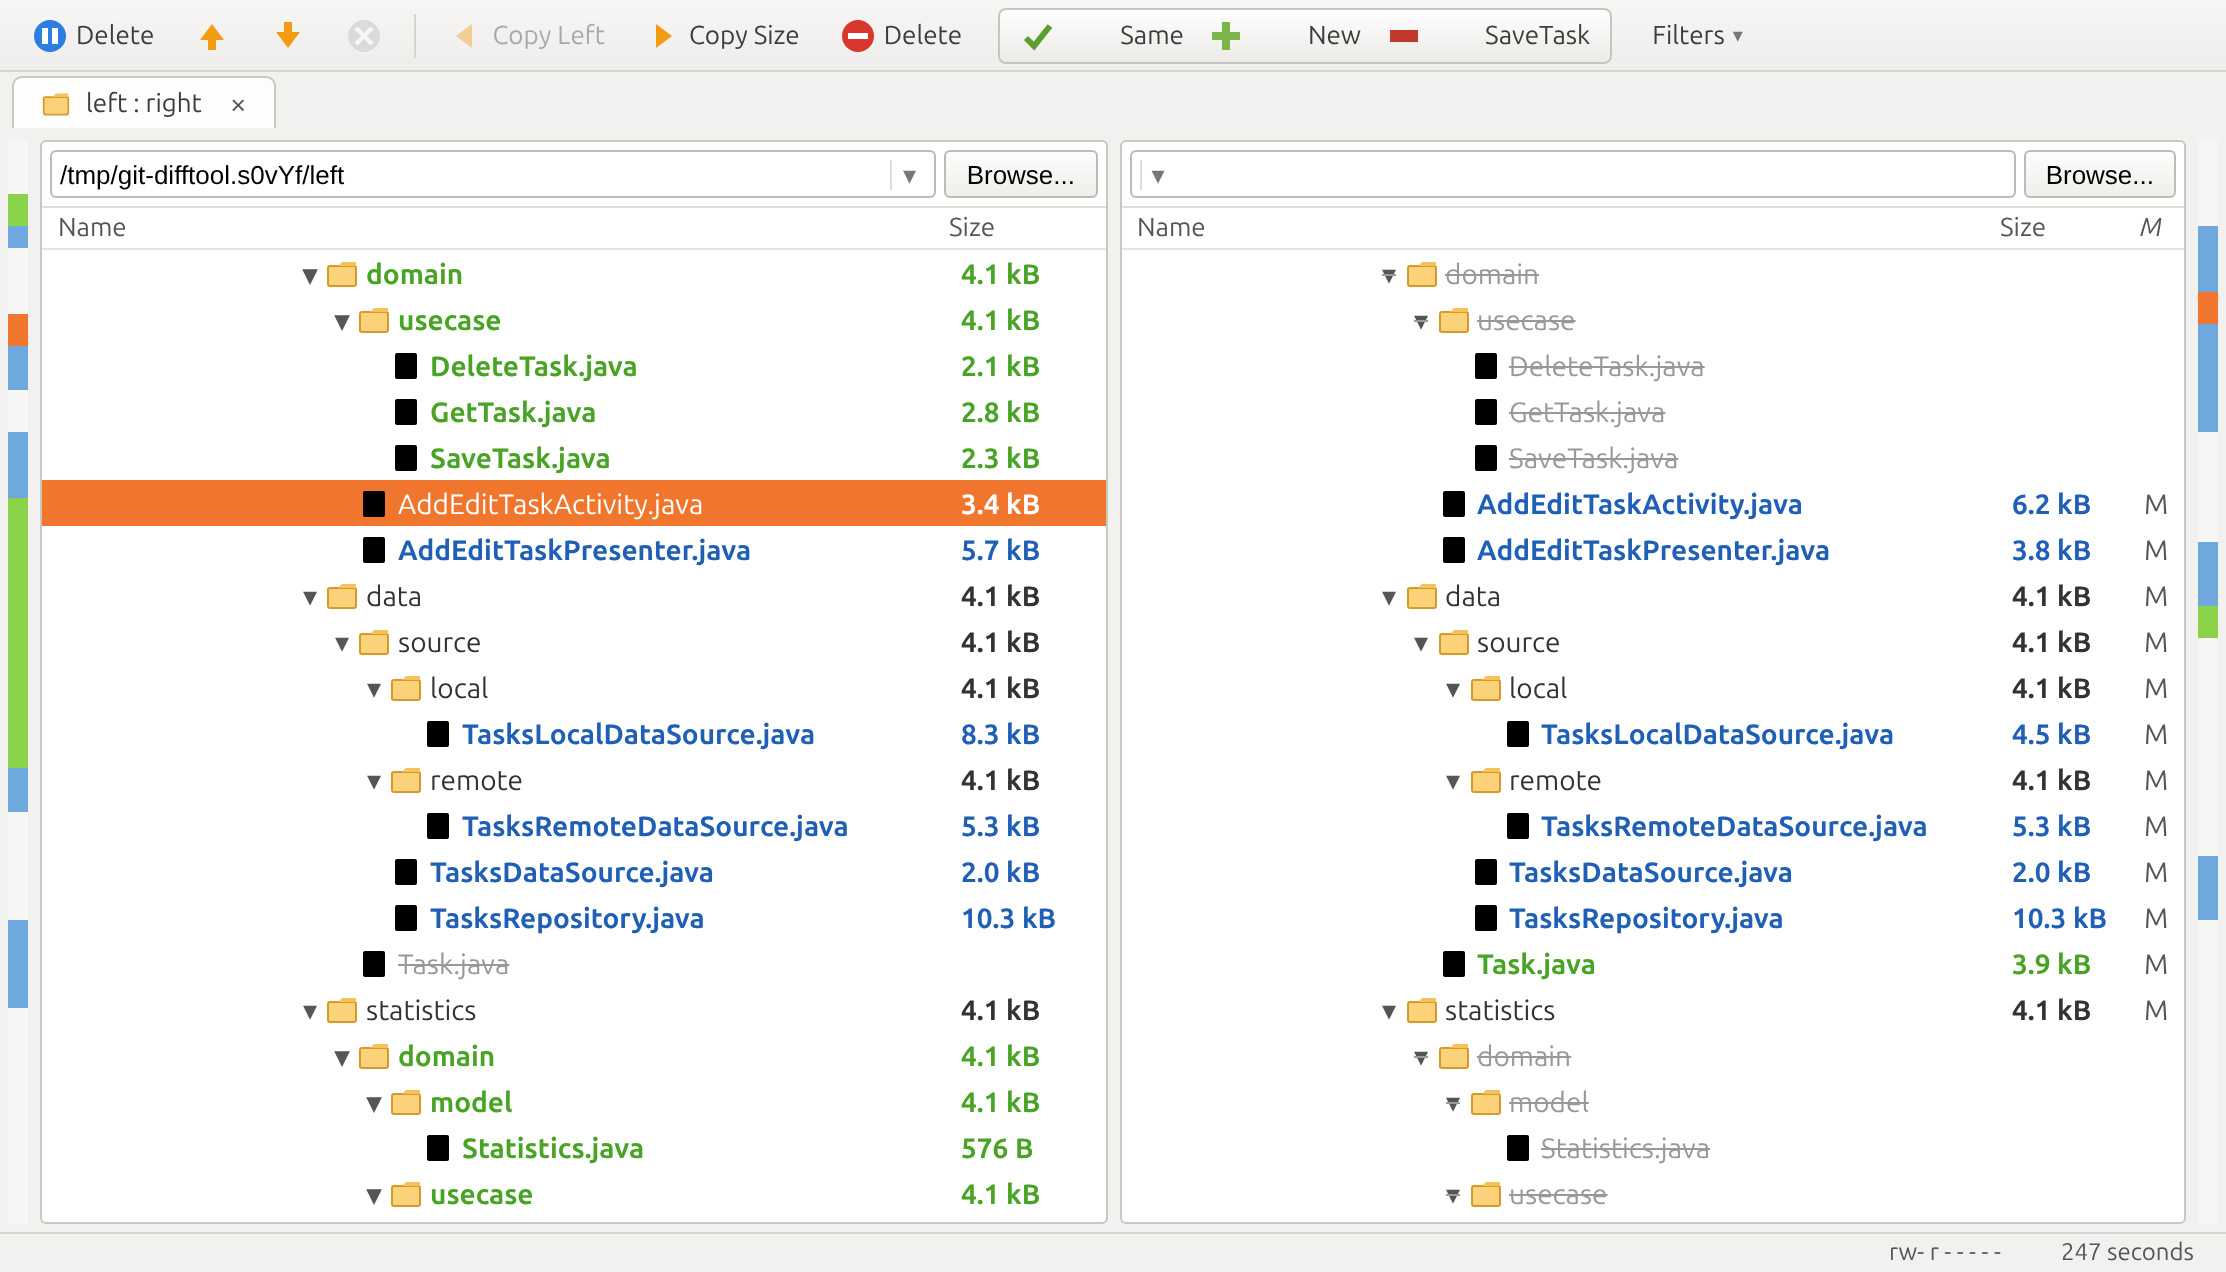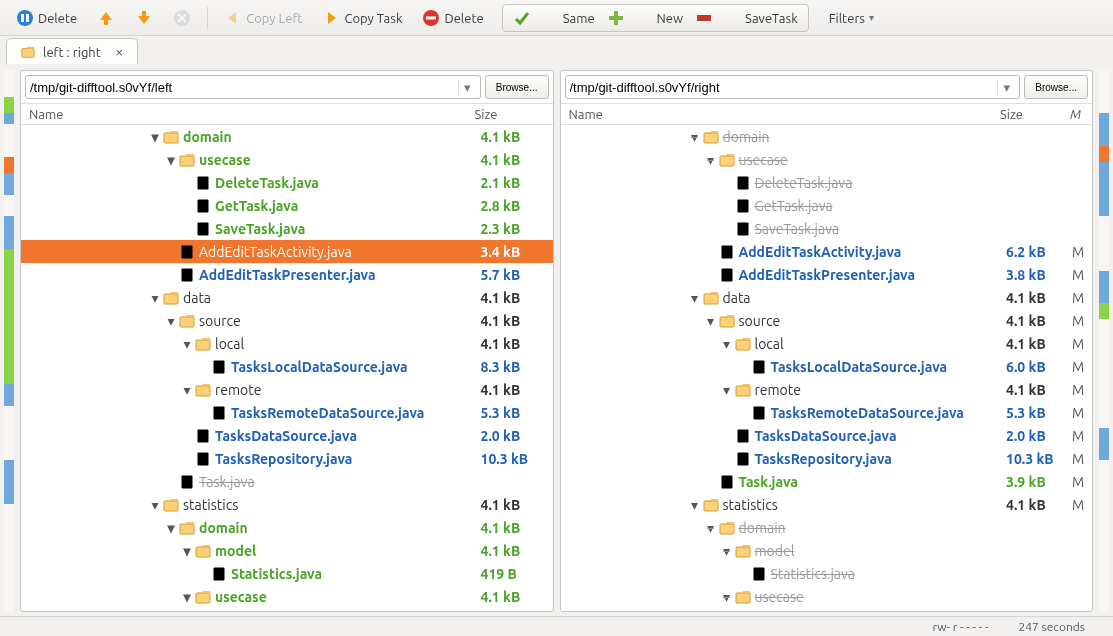--- a/index.html
+++ b/index.html
@@ -22,21 +22,21 @@
 
   
   .panes { flex: 1; display: flex; gap: 6px; padding: 4px; overflow: hidden; }
   .edgebar { width: 10px; background: #f7f6f4; display:flex; flex-direction:column; }
   .edgebar .seg { width:100%; }
   .pane { flex: 1; display: flex; flex-direction: column; background: #fff; border: 1px solid #c9c7c2; border-radius: 3px; min-width:0; }
   .pane-head { display: flex; gap: 4px; padding: 4px; border-bottom: 1px solid #e0ded9; justify-content: space-between; }
   .pathbox { flex: 1; display: flex; align-items: center; border: 1px solid #bdbbb6; border-radius: 3px; background: #fff; height: 24px; padding: 0 4px; }
   .pathbox input { flex:1; border: none; outline: none; font-size: 13px; background: transparent; }
   .pathbox .drop { width: 18px; text-align: center; color: #777; cursor: pointer; border-left:1px solid #ddd; }
-  .browse { border: 1px solid #bdbbb6; border-radius: 3px; background: linear-gradient(#fdfdfd,#efeeea); padding: 3px 10px; font-size: 10px; cursor: pointer; }
+  .browse { border: 1px solid #bdbbb6; border-radius: 3px; background: linear-gradient(#fdfdfd,#efeeea); padding: 3px 10px; font-size: 13px; cursor: pointer; }
 
   .cols { display: flex; padding: 3px 8px; color: #555; border-bottom: 1px solid #e4e2de; font-size: 13px; }
   .cols .c-name { flex: 1; }
   .cols .c-size { width: 70px; text-align: left; }
   .cols .c-extra { width: 14px; }
 
   .tree { flex:1; overflow: hidden; position: relative; }
   .row { display: flex; align-items: center; height: 23px; padding-right: 6px; font-size: 14px; }
   .row .name { flex:1; display:flex; align-items:center; white-space: nowrap; overflow:hidden; }
   .row .size { width:70px; text-align:left; padding-left:4px;font-weight:bold; }
@@ -46,21 +46,21 @@
   .row.sel .name, .row.sel .size { color:#fff; }
   .row.new .name, .row.new .size { color:#49a325; font-weight: bold; }
   .row.diff .name, .row.diff .size { color:#1f5fb6; font-weight: bold; }
   .row.same .name, .row.same .size { color:#333; }
   .row.miss .name { color:#999; text-decoration: line-through; }
   .row.miss .size { color:#999; }
   .expander { width:12px; display:inline-flex; justify-content:center; color:#555; }
   .ico-fold, .ico-file { width:16px; height:16px; margin:0 4px 0 2px; flex-shrink:0; }
 
   
-  .status { display:flex; align-items:center; justify-content:flex-end; gap:30px; height:20px; padding:0 28px; font-size:12px; color:#555; border-top:1px solid #d6d4d0; background:#f2f1f0;}
+  .status { display:flex; align-items:center; justify-content:flex-end; gap:30px; height:20px; padding:0 16px; font-size:12px; color:#555; border-top:1px solid #d6d4d0; background:#f2f1f0;}
 </style>
 </head>
 <body>
 
 <svg width="0" height="0" style="position:absolute">
   <defs>
     <g id="i-folder">
         <rect x="1" y="4" width="14" height="10" rx="1" fill="#fbd27a" stroke="#d49b2a"></rect>
         <polygon points="1,4 6,4 8,2 15,2 15,4" fill="#f5c25a"></polygon>
       </g>
@@ -103,21 +103,21 @@
   <div class="tbtn disabled">
       <svg viewBox="0 0 18 18">
         <path d="M12 3 L4 9 L12 15 Z" fill="#f39c12"></path>
       </svg>
       <span>Copy Left</span>
     </div>
   <div class="tbtn">
       <svg viewBox="0 0 18 18">
         <path d="M6 3 L14 9 L6 15 Z" fill="#f39c12"></path>
       </svg>
-      <span>Copy Task</span>
+      <span>Copy Size</span>
     </div>
   <div class="tbtn">
       <svg viewBox="0 0 18 18">
         <circle cx="9" cy="9" r="8" fill="#d9362e"></circle>
         <rect x="4" y="7.5" width="10" height="3" fill="#fff"></rect>
       </svg>
       <span>Delete</span>
     </div>
 
   <div class="tgroup">
@@ -399,41 +399,40 @@
         </div>
         <div class="row new">
           <span class="name">
             <span class="ind" style="width:176px"></span>
             <span class="expander"></span>
             <svg class="ico-file newf" viewBox="0 0 16 16">
               <use href="#i-file"></use>
             </svg>
             <span>Statistics.java</span>
           </span>
-          <span class="size">419 B</span>
+          <span class="size">576 B</span>
         </div>
         <div class="row new">
           <span class="name">
             <span class="ind" style="width:160px"></span>
             <span class="expander">▾</span>
             <svg class="ico-fold" viewBox="0 0 16 16">
               <use href="#i-folder"></use>
             </svg>
             <span>usecase</span>
           </span>
           <span class="size">4.1 kB</span>
         </div>
         <div class="row new"></div>
       </div>
   </div>
 
   <div class="pane">
     <div class="pane-head">
       <div class="pathbox">
-        <input value="/tmp/git-difftool.s0vYf/right" style="">
         <span class="drop">▾</span>
       </div>
       <button class="browse">Browse...</button>
     </div>
     <div class="cols">
       <span class="c-name">Name</span>
       <span class="c-size">Size</span>
       <span class="c-extra" style="font-style:italic">M</span>
     </div>
     <div class="tree" id="right-tree">
@@ -559,21 +558,21 @@
         </div>
         <div class="row diff">
           <span class="name">
             <span class="ind" style="width:176px"></span>
             <span class="expander"></span>
             <svg class="ico-file " viewBox="0 0 16 16">
               <use href="#i-file"></use>
             </svg>
             <span>TasksLocalDataSource.java</span>
           </span>
-          <span class="size">6.0 kB</span>
+          <span class="size">4.5 kB</span>
           <span class="extra">M</span>
         </div>
         <div class="row same">
           <span class="name">
             <span class="ind" style="width:160px"></span>
             <span class="expander">▾</span>
             <svg class="ico-fold" viewBox="0 0 16 16">
               <use href="#i-folder"></use>
             </svg>
             <span>remote</span>

